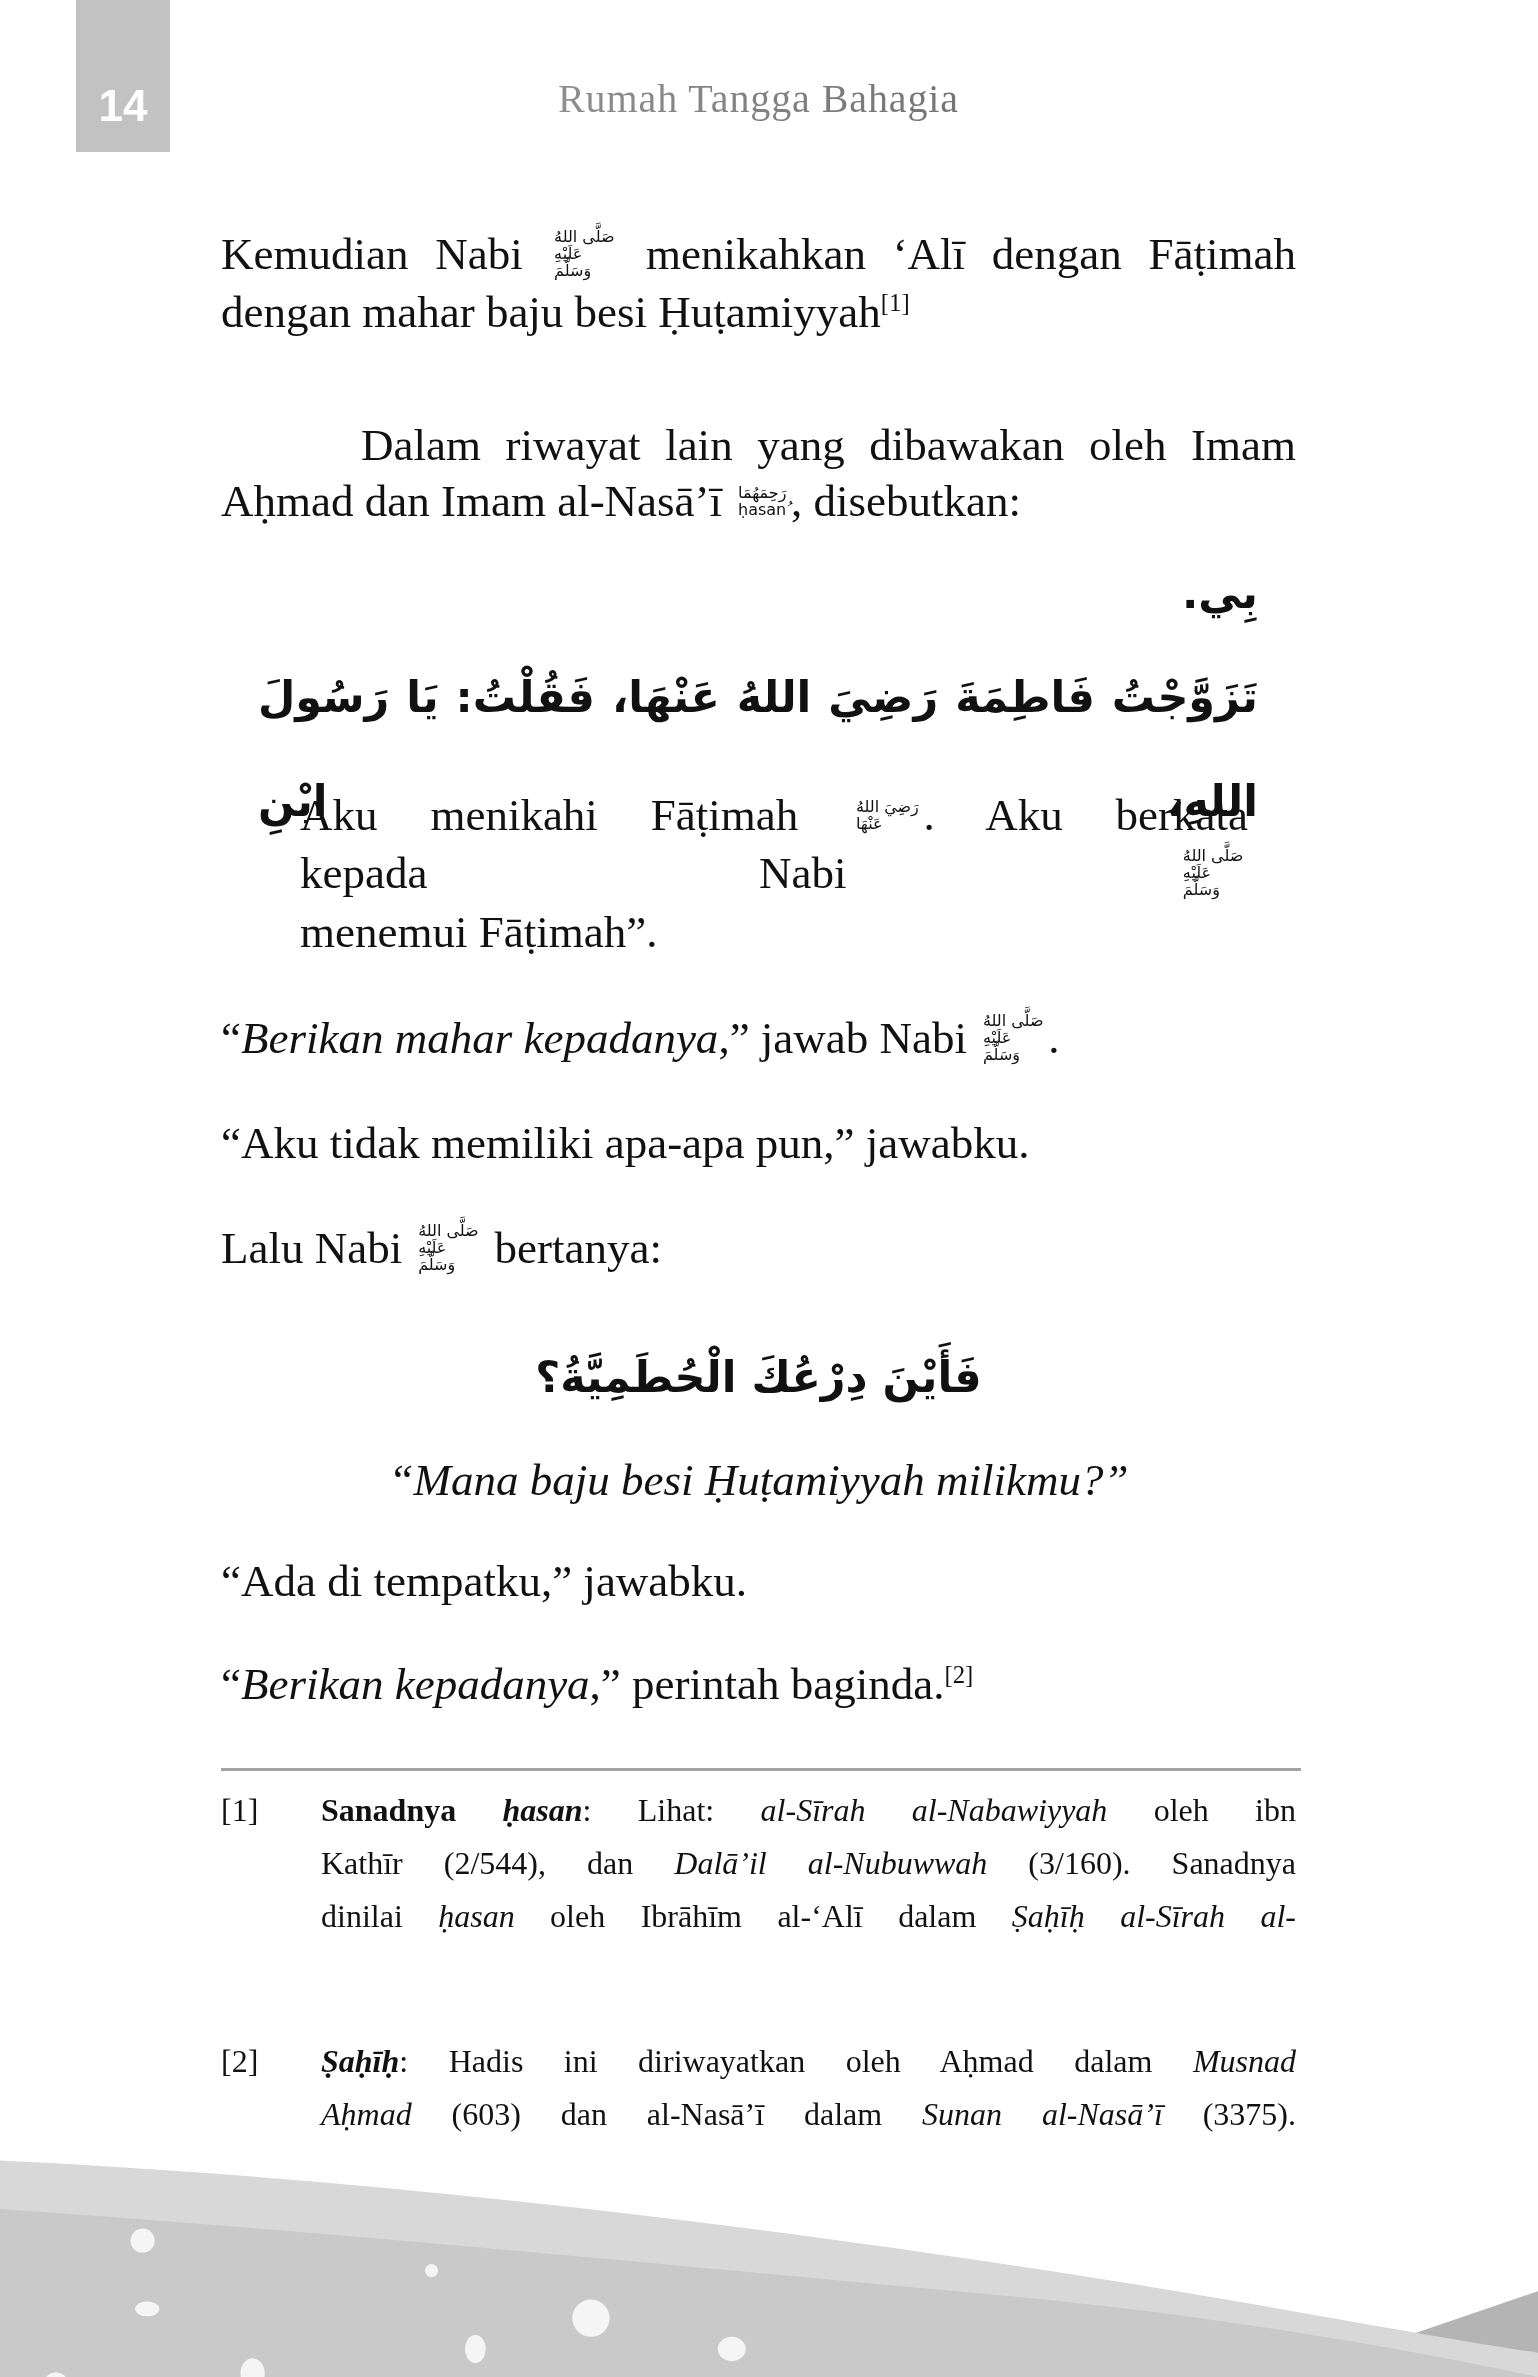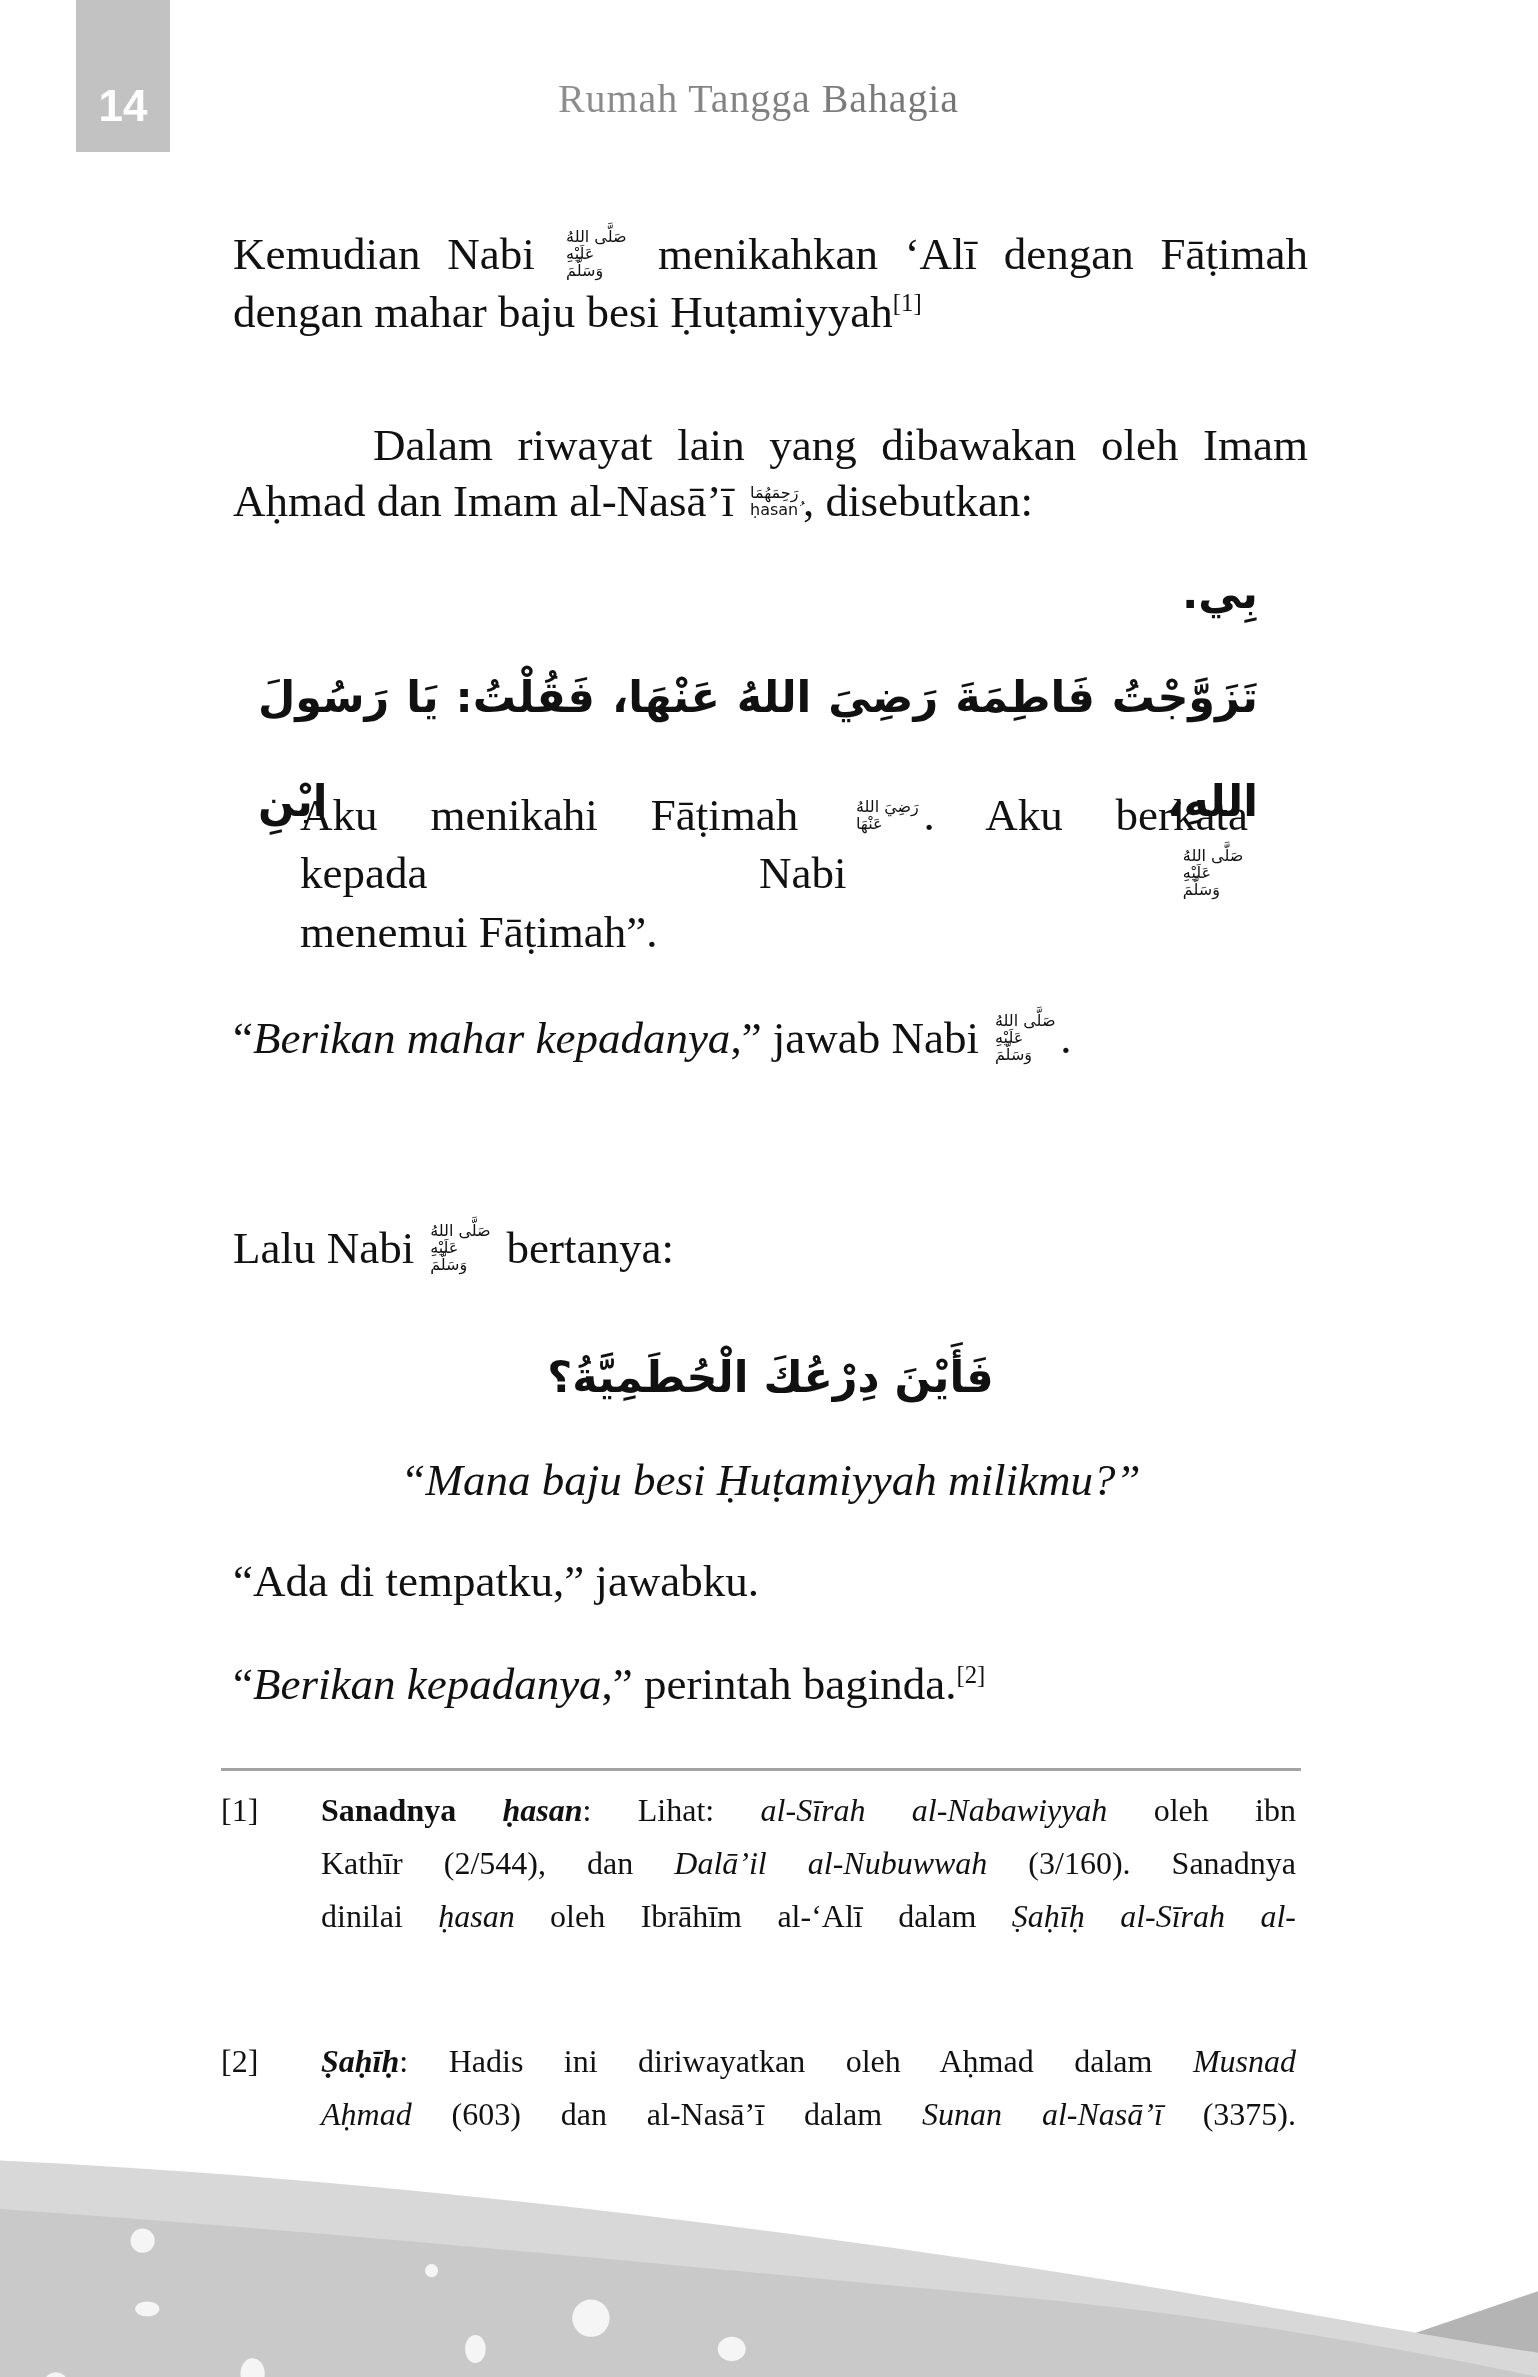--- a/index.html
+++ b/index.html
@@ -9,21 +9,21 @@
   .pagenum-band{position:absolute;left:76px;top:0;width:94px;height:152px;background:#c2c2c2;
         display:flex;align-items:flex-end;justify-content:center;padding-bottom:24px;box-sizing:border-box;}
   .pagenum-band span{font-family:"Liberation Sans","DejaVu Sans",sans-serif;font-weight:bold;
         font-size:44px;color:#ffffff;line-height:1;}
   .book-title{position:absolute;left:221px;top:75px;width:1075px;text-align:center;
         font-size:40px;letter-spacing:0.9px;
         background:linear-gradient(90deg,#a8a8a8 0%,#8b8b8b 35%,#5f5f5f 100%);
         -webkit-background-clip:text;background-clip:text;color:transparent;}
   
   .column{position:absolute;left:221px;top:0;width:1075px;height:2377px;}
-  .blk{position:absolute;left:12px;width:1075px;font-size:45px;line-height:56px;}
+  .blk{position:absolute;left:0;width:1075px;font-size:45px;line-height:56px;}
   .ln{white-space:normal;}
   .jfull{text-align:justify;text-align-last:justify;}
   .fi .ln:first-child{text-indent:140px;}
   .it{font-style:italic;}
   .bd{font-weight:bold;}
   .bdit{font-weight:bold;font-style:italic;}
   sup{font-size:0.55em;vertical-align:super;line-height:0;}
   
   .arabic{font-family:"DejaVu Sans",sans-serif;font-weight:bold;}
   #arq1{top:541px;left:37px;width:1000px;font-size:43px;line-height:104px;}
@@ -83,20 +83,23 @@
     <div class="blk just" id="trans">
         <div class="ln jfull"><span>Aku menikahi Fāṭimah </span><span class="hon"><span class="honln">رَضِيَ اللهُ</span><span class="honln">عَنْهَا</span></span><span>. Aku berkata</span></div>
         <div class="ln jfull"><span>kepada Nabi </span><span class="hon"><span class="honln">صَلَّى اللهُ</span><span class="honln">عَلَيْهِ</span><span class="honln">وَسَلَّمَ</span></span></div>
         <div class="ln"><span>menemui Fāṭimah”.</span></div>
       </div>
 
     <div class="blk" id="q1">
         <div class="ln"><span>“</span><span class="it">Berikan mahar kepadanya</span><span>,” jawab Nabi </span><span class="hon"><span class="honln">صَلَّى اللهُ</span><span class="honln">عَلَيْهِ</span><span class="honln">وَسَلَّمَ</span></span><span>.</span></div>
       </div>
 
+    <div class="blk" id="q2">
+        <div class="ln"><span>“Aku tidak memiliki apa-apa pun,” jawabku.</span></div>
+      </div>
 
     <div class="blk" id="q3">
         <div class="ln"><span>Lalu Nabi </span><span class="hon"><span class="honln">صَلَّى اللهُ</span><span class="honln">عَلَيْهِ</span><span class="honln">وَسَلَّمَ</span></span><span> bertanya:</span></div>
       </div>
 
     <div class="blk" id="itr">
         <div class="ln"><span>“Mana baju besi Ḥuṭamiyyah milikmu?”</span></div>
       </div>
 
     <div class="blk arabic" id="arq2" dir="rtl">

